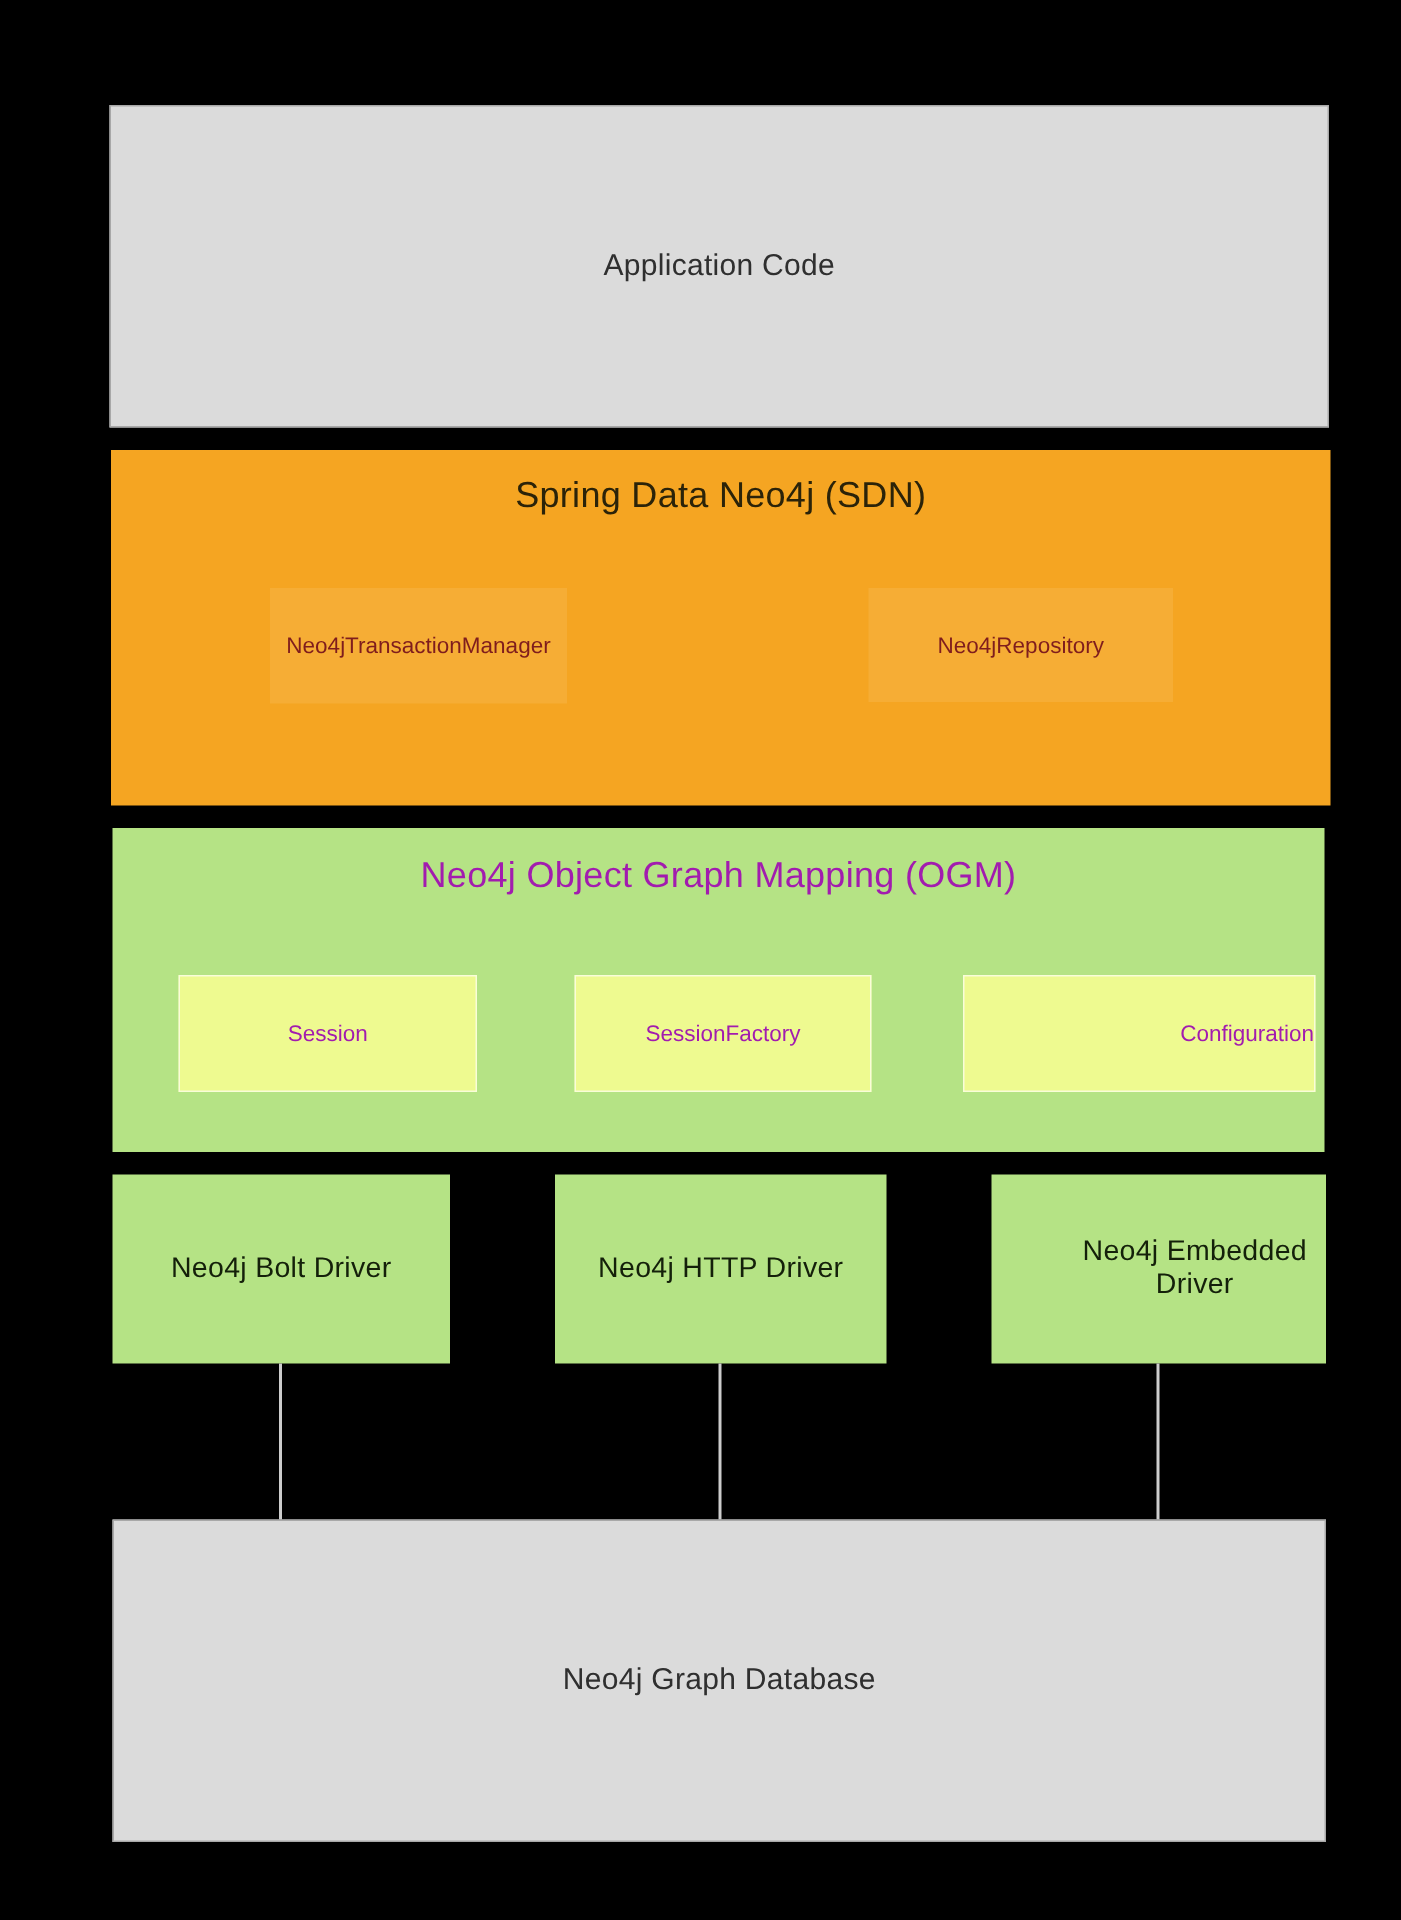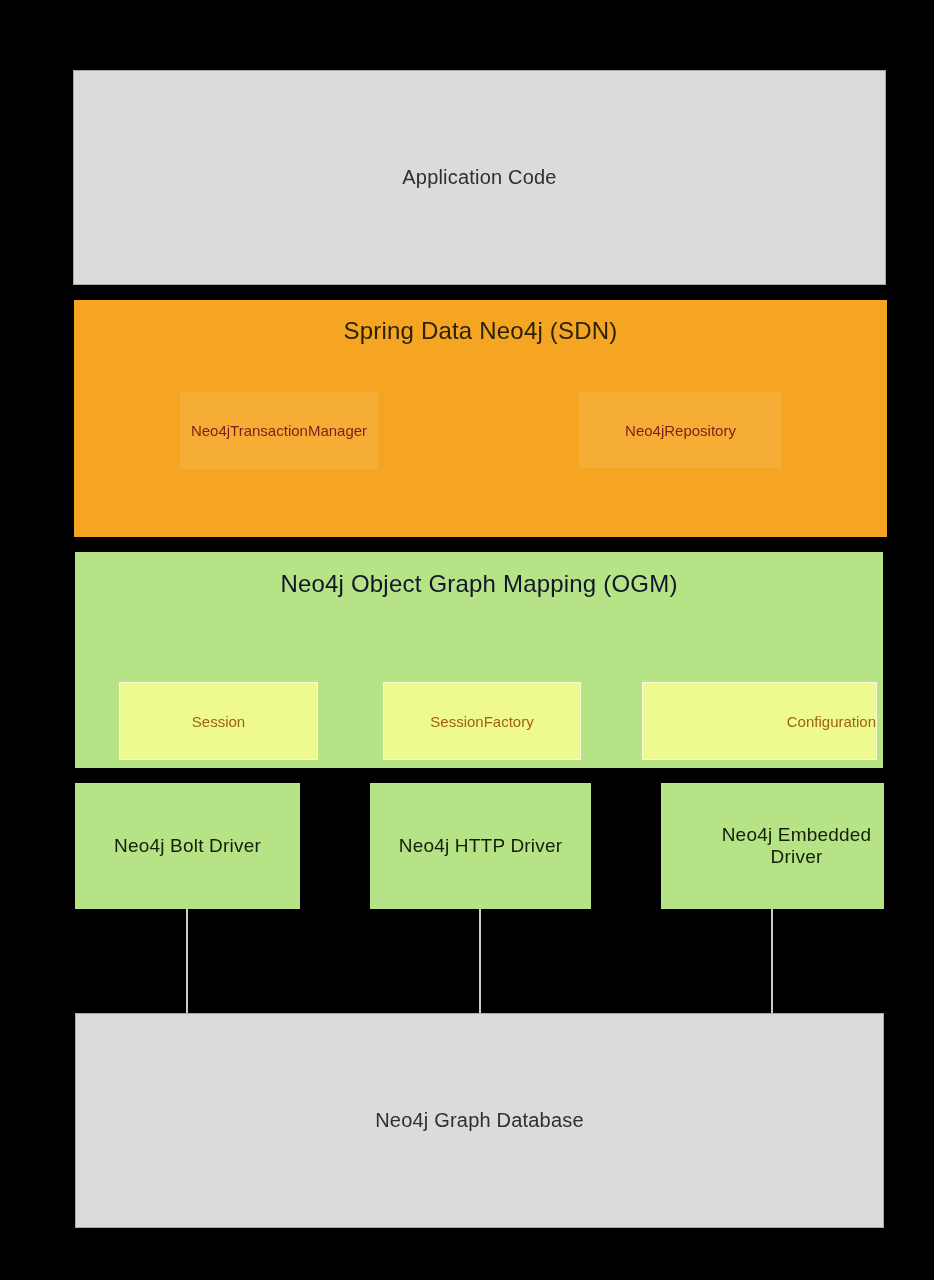--- a/index.html
+++ b/index.html
@@ -59,27 +59,26 @@
     font-size: 15px;
   }
   .sdn-comp-1 { left: 106px; top: 92px; width: 198px; height: 77px; }
   .sdn-comp-2 { left: 505px; top: 92px; width: 203px; height: 76px; }
 
   
   .ogm {
     left: 75px; top: 552px; width: 808px; height: 216px;
     background: var(--green);
   }
-  .ogm .layer-title { top: 18px; color: #0f172a; }
+  .ogm .layer-title { top: 18px; color: #a21caf; }
   .ogm-component {
     background: var(--yellow);
     border: 1px solid rgba(255,255,255,0.65);
-    color: #a16207;
+    color: #a21caf;
     font-size: 15px;
-    margin-top: 32px;
   }
   .ogm-comp-1 { left: 44px;  top: 98px; width: 199px; height: 78px; }
   .ogm-comp-2 { left: 308px; top: 98px; width: 198px; height: 78px; }
   .ogm-comp-3 { left: 567px; top: 98px; width: 235px; height: 78px; justify-content: flex-end; }
 
   
   .driver {
     top: 783px; height: 126px;
     background: var(--green);
     color: #14200a;

